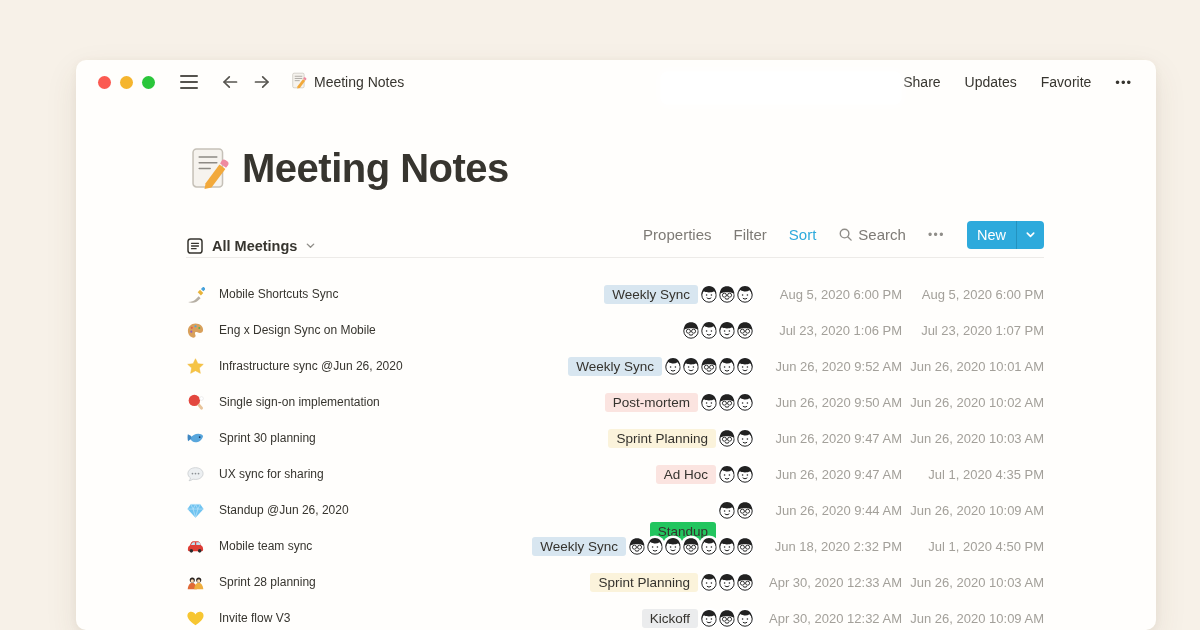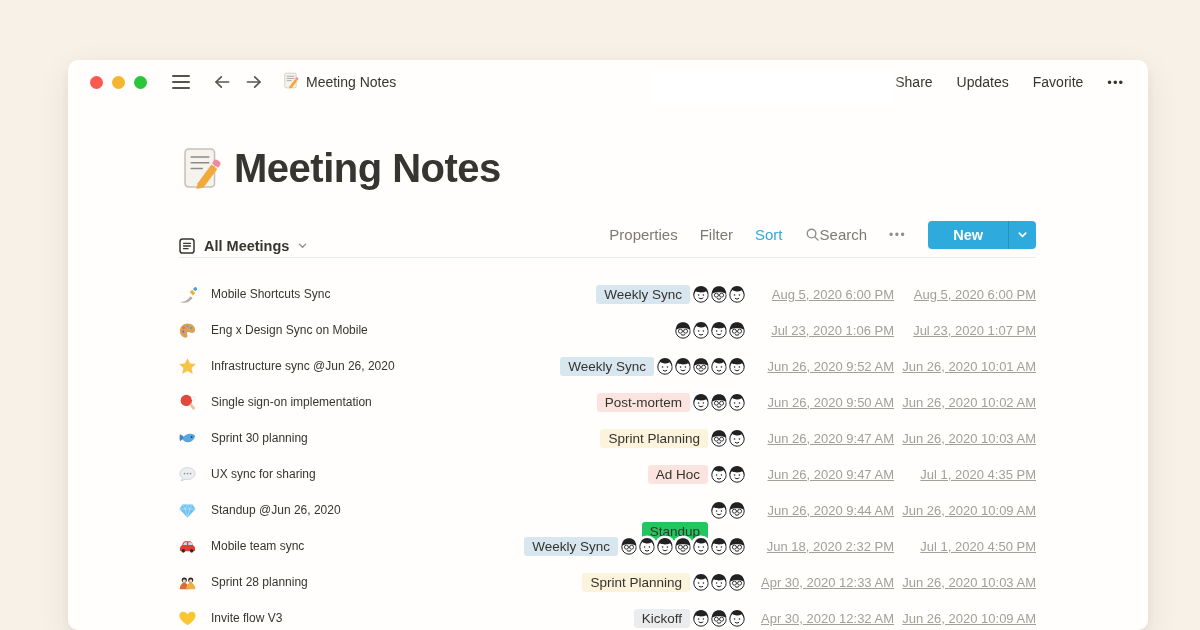--- a/index.html
+++ b/index.html
@@ -1,20 +1,20 @@
 <!DOCTYPE html>
 <html><head>
 <meta charset="utf-8">
 <style>
   * { margin:0; padding:0; box-sizing:border-box; }
   html,body { width:1200px; height:630px; overflow:hidden; }
   body { background:#F7F1E8; font-family:"Liberation Sans", sans-serif; color:#37352F; }
 
   .window {
-    position:absolute; left:68px; top:60px; width:1080px; height:570px;
+    position:absolute; left:76px; top:60px; width:1080px; height:570px;
     background:#FFFEFC; border-radius:10px;
     box-shadow:0 12px 32px rgba(90,70,40,0.10), 0 2px 8px rgba(90,70,40,0.06);
     overflow:hidden;
   }
 
   
   .titlebar { height:44px; display:flex; align-items:center; padding:0 24px 0 22px; }
   .traffic { display:flex; gap:9px; align-items:center; }
   .light { width:13px; height:13px; border-radius:50%; }
   .hamburger { margin-left:25px; display:flex; flex-direction:column; gap:4px; cursor:pointer; }
@@ -42,41 +42,41 @@
 
   .toolbar { display:flex; align-items:center; margin-top:16px; height:46px;
              border-bottom:1px solid #EDEBE8; }
   .view-switcher { display:flex; align-items:center; gap:8px; cursor:pointer;margin-top:22px; }
   .view-switcher svg.view-ic { width:18px; height:18px; }
   .view-label { font-size:14.5px; font-weight:700; color:#37352F; }
   .toolbar .spacer { flex:1; }
   .tb-actions { display:flex; align-items:center; gap:22px; }
   .tb-item { font-size:15px; color:#7D7A75; cursor:pointer; white-space:nowrap; }
   .tb-item.active { color:#2EAADC; }
-  .tb-search { display:flex; align-items:center; cursor:pointer; }
+  .tb-search { display:flex; align-items:center; gap:5px; cursor:pointer; }
   .tb-dots { font-size:12px; letter-spacing:1.5px; color:#908E89; cursor:pointer; }
   .new-btn { display:flex; align-items:stretch; border-radius:4px; overflow:hidden; cursor:pointer;
              background:#2EAADC; }
-  .new-main { padding:6px 25px; font-size:14.5px; font-weight:700; color:#fff; }
+  .new-main { padding:6px 10px; font-size:14.5px; font-weight:400; color:#fff; }
   .new-chev { display:flex; align-items:center; padding:0 8px; border-left:1px solid rgba(6,77,104,0.25); }
 
   
   .list { margin-top:18px; }
   .row { display:flex; align-items:center; height:36px; cursor:pointer; }
   .row-icon { width:20px; margin-right:13px; flex:none; }
   .row-icon svg { width:19px; height:19px; display:block; }
   .row-title { flex:1; min-width:0; font-size:12px; color:#37352F; white-space:nowrap; overflow:hidden; }
   .row-title span { border-bottom:1px solid #D9D6D0; padding-bottom:2px; }
   .row-meta { width:270px; flex:none; display:flex; align-items:center; justify-content:flex-end; }
   .tag { font-size:13.5px; color:#35332E; padding:2px 8px; border-radius:3px; white-space:nowrap; }
   .avatars { display:flex; align-items:center; }
   .avatar { width:22px; height:22px; flex:none; margin-left:-4px; }
   .avatar:first-child { margin-left:0; }
   .avatar svg { width:22px; height:22px; display:block; }
-  .date { font-size:13px; color:#A3A09A; text-align:right; white-space:nowrap;text-decoration:underline; }
+  .date { font-size:13px; color:#A3A09A; text-align:right; white-space:nowrap; }
   .date.created { width:146px; flex:none; }
   .date.edited { width:142px; flex:none; }
 </style>
 </head>
 <body>
 
 <div class="window">
 
   <div class="titlebar">
     <div class="traffic">

